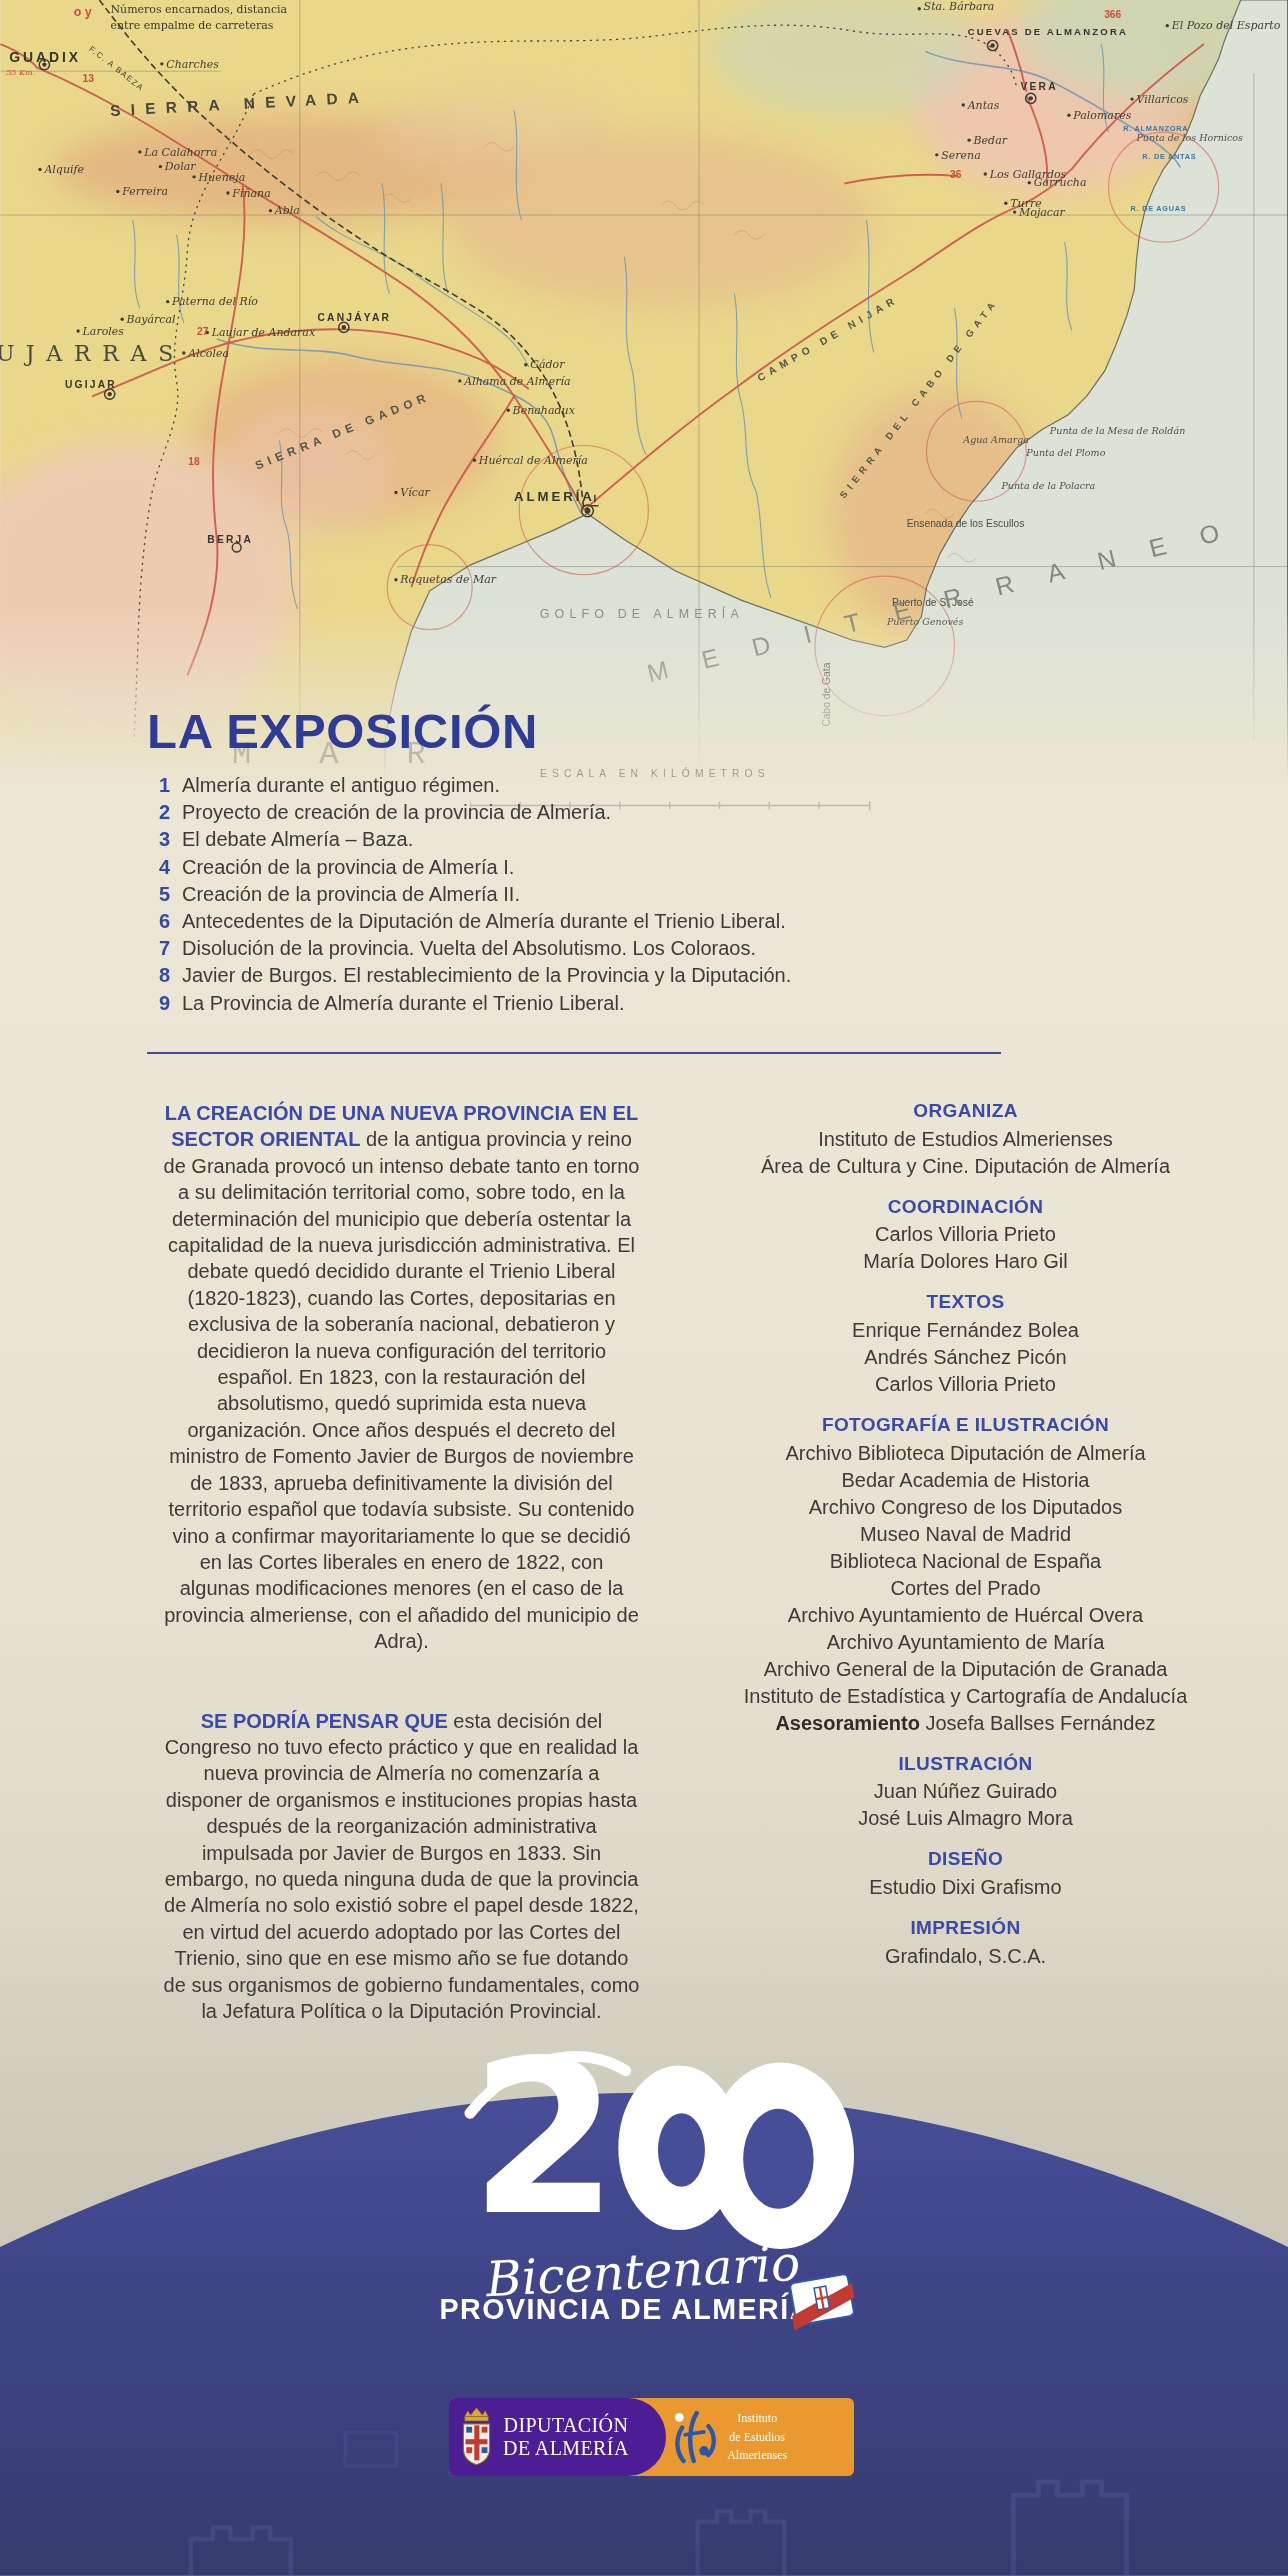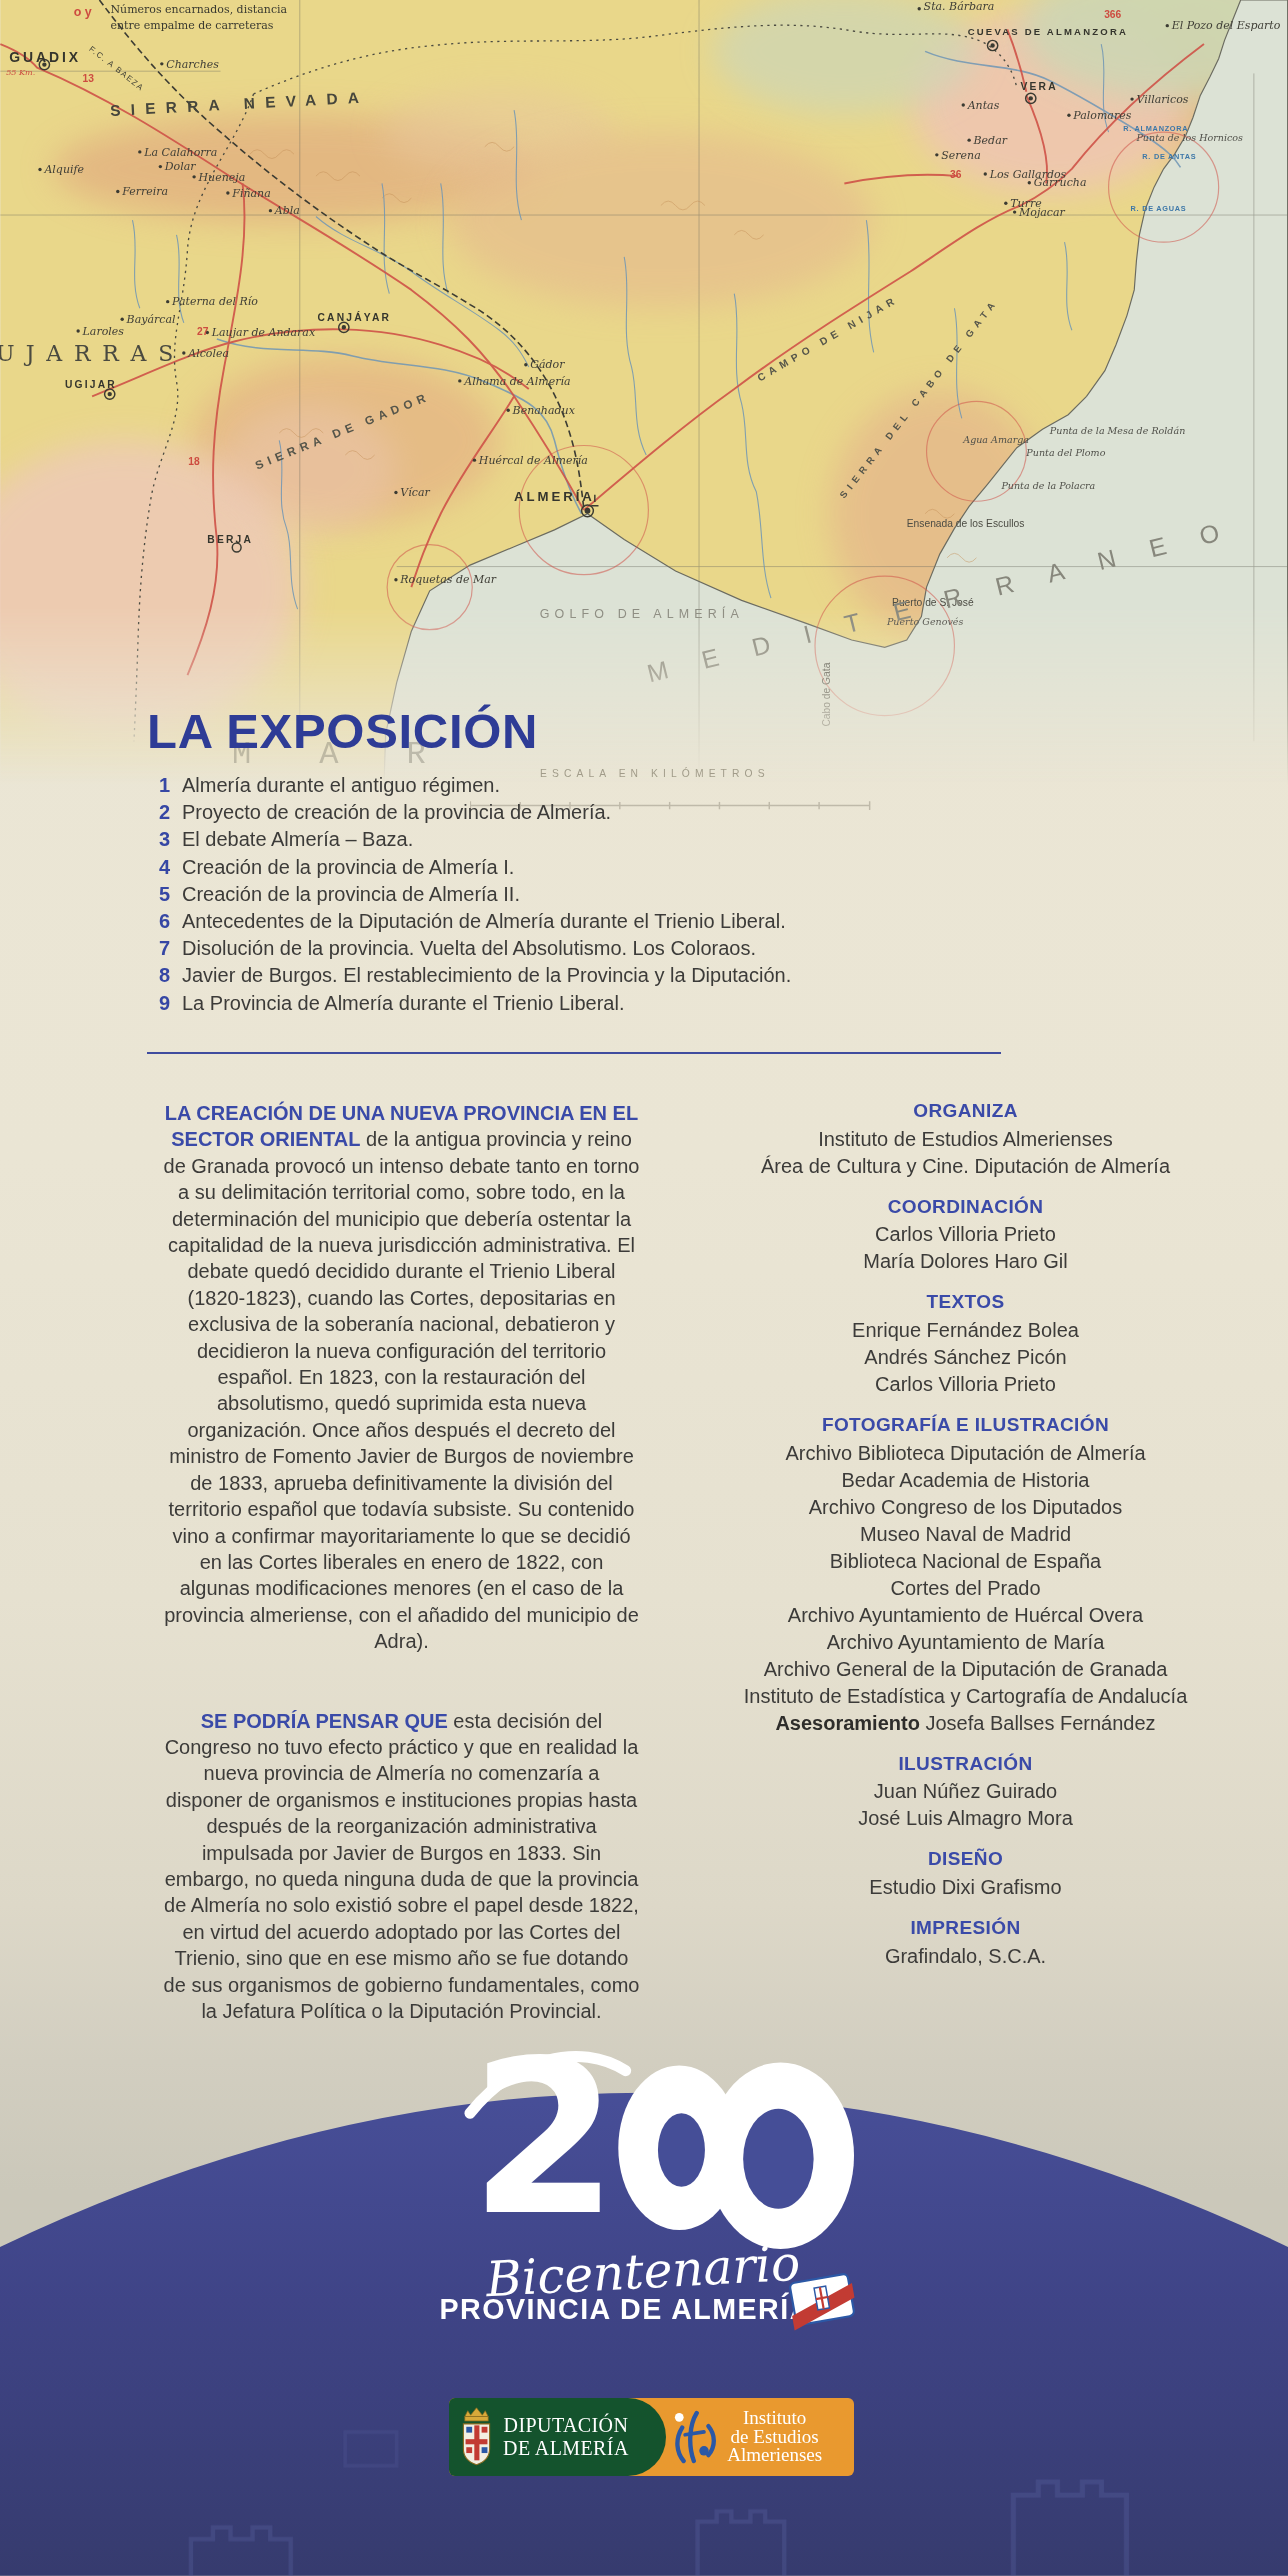--- a/index.html
+++ b/index.html
@@ -50,24 +50,24 @@
   .credit{margin-bottom:16px}
   .credit h3{margin:0 0 3.7px 0;font-size:19px;color:#3a4aa8;letter-spacing:0.4px}
   .credit .line{font-size:20px;line-height:27px}
   .strong-dark{font-weight:bold;color:#2e2d2b}
   
   .footer-svg{position:absolute;left:0;top:2025px}
   .logo-script{font:italic 66px "DejaVu Serif",serif;fill:#fff}
   .logo-sub{font-family:"Liberation Sans",sans-serif;font-weight:bold;font-size:39px;letter-spacing:2px;fill:#fff}
   .logo-2{font-family:"DejaVu Sans",sans-serif;font-weight:bold;font-size:290px;fill:#fff}
   .logos{position:absolute;left:449px;top:2398px;width:405px;height:78px;display:flex;border-radius:5.9px;overflow:hidden;background:#e9992f}
-  .logos-left{width:217px;flex:none;background:#14532d;border-radius:0 38px 38px 0 / 0 39px 39px 0;display:flex;align-items:center;gap:8.8px;padding-left:10.3px;box-sizing:border-box;position:relative;z-index:1}
+  .logos-left{width:217px;flex:none;background:#4c1d95;border-radius:0 38px 38px 0 / 0 39px 39px 0;display:flex;align-items:center;gap:8.8px;padding-left:10.3px;box-sizing:border-box;position:relative;z-index:1}
   .dip-text{color:#fff;font-family:"Liberation Serif",serif;font-size:20px;line-height:23px;letter-spacing:0.4px}
   .logos-right{flex:1;display:flex;align-items:center;gap:7.3px;padding-left:5.9px}
-  .iea-text{color:#fff;font-family:"Liberation Serif",serif;font-size:19px;line-height:18.4px}
+  .iea-text{color:#fff;font-family:"Liberation Serif",serif;font-size:12px;line-height:18.4px}
 </style>
 </head>
 <body>
 
 <div class="poster">
 
   <div class="map-wrap">
     <svg width="1288" height="844" viewBox="0 0 1754 1150">
       <defs>
         <filter id="soft" x="-40%" y="-40%" width="180%" height="180%">

